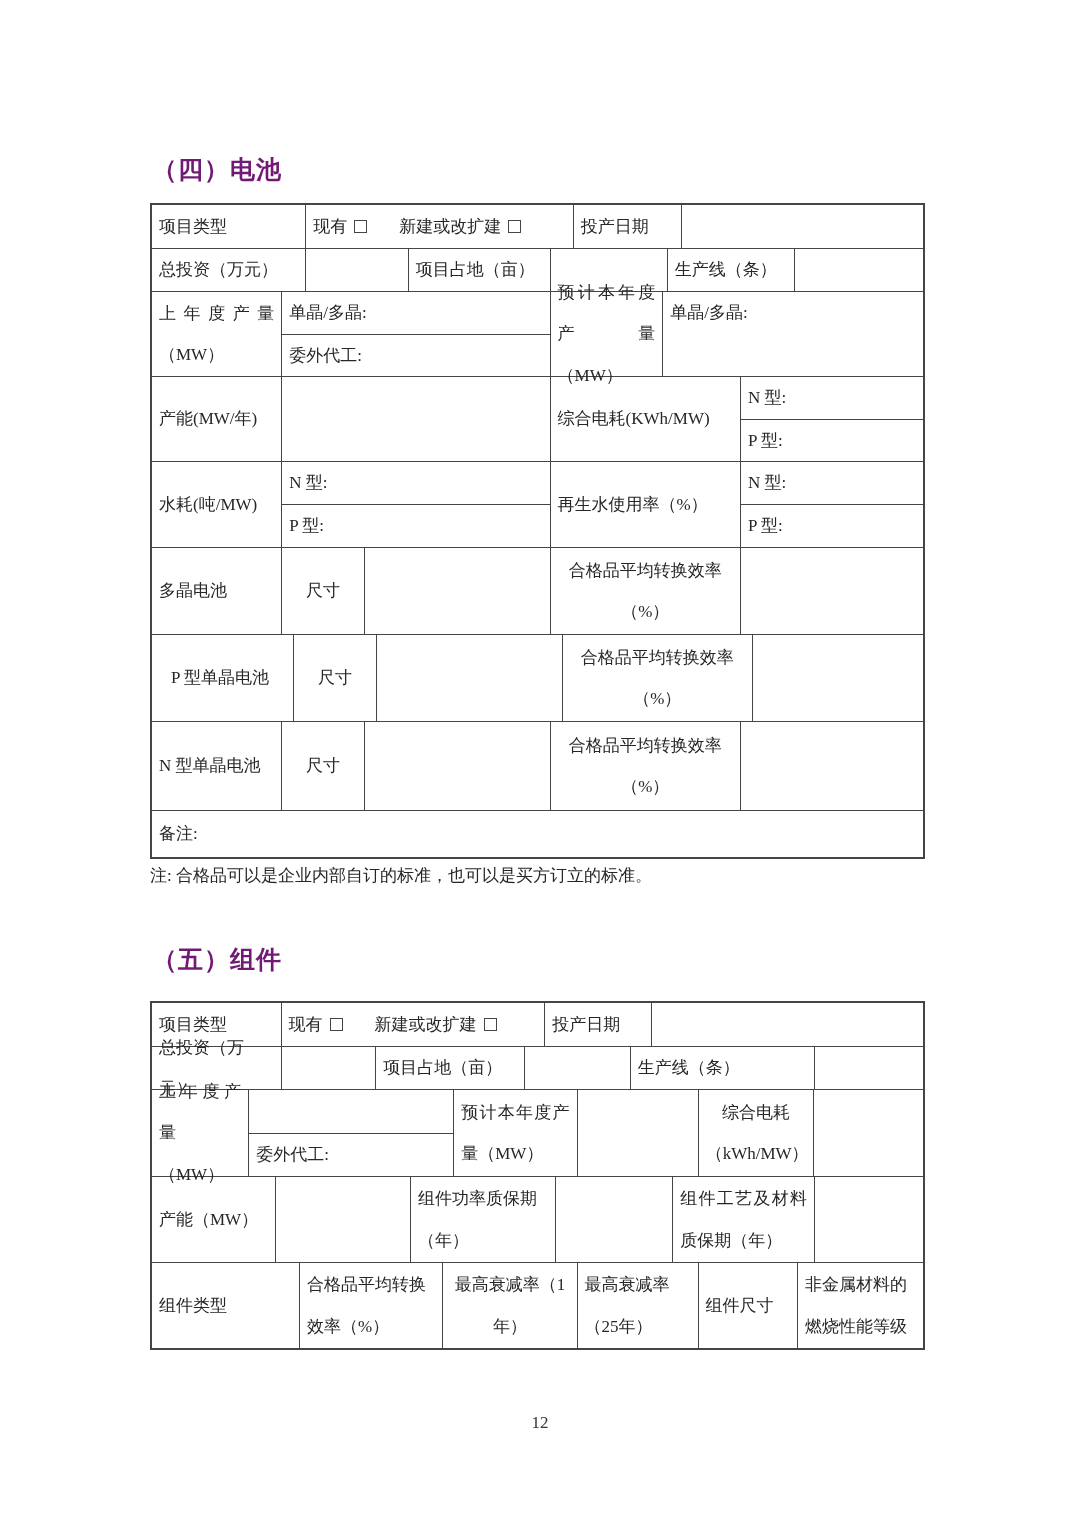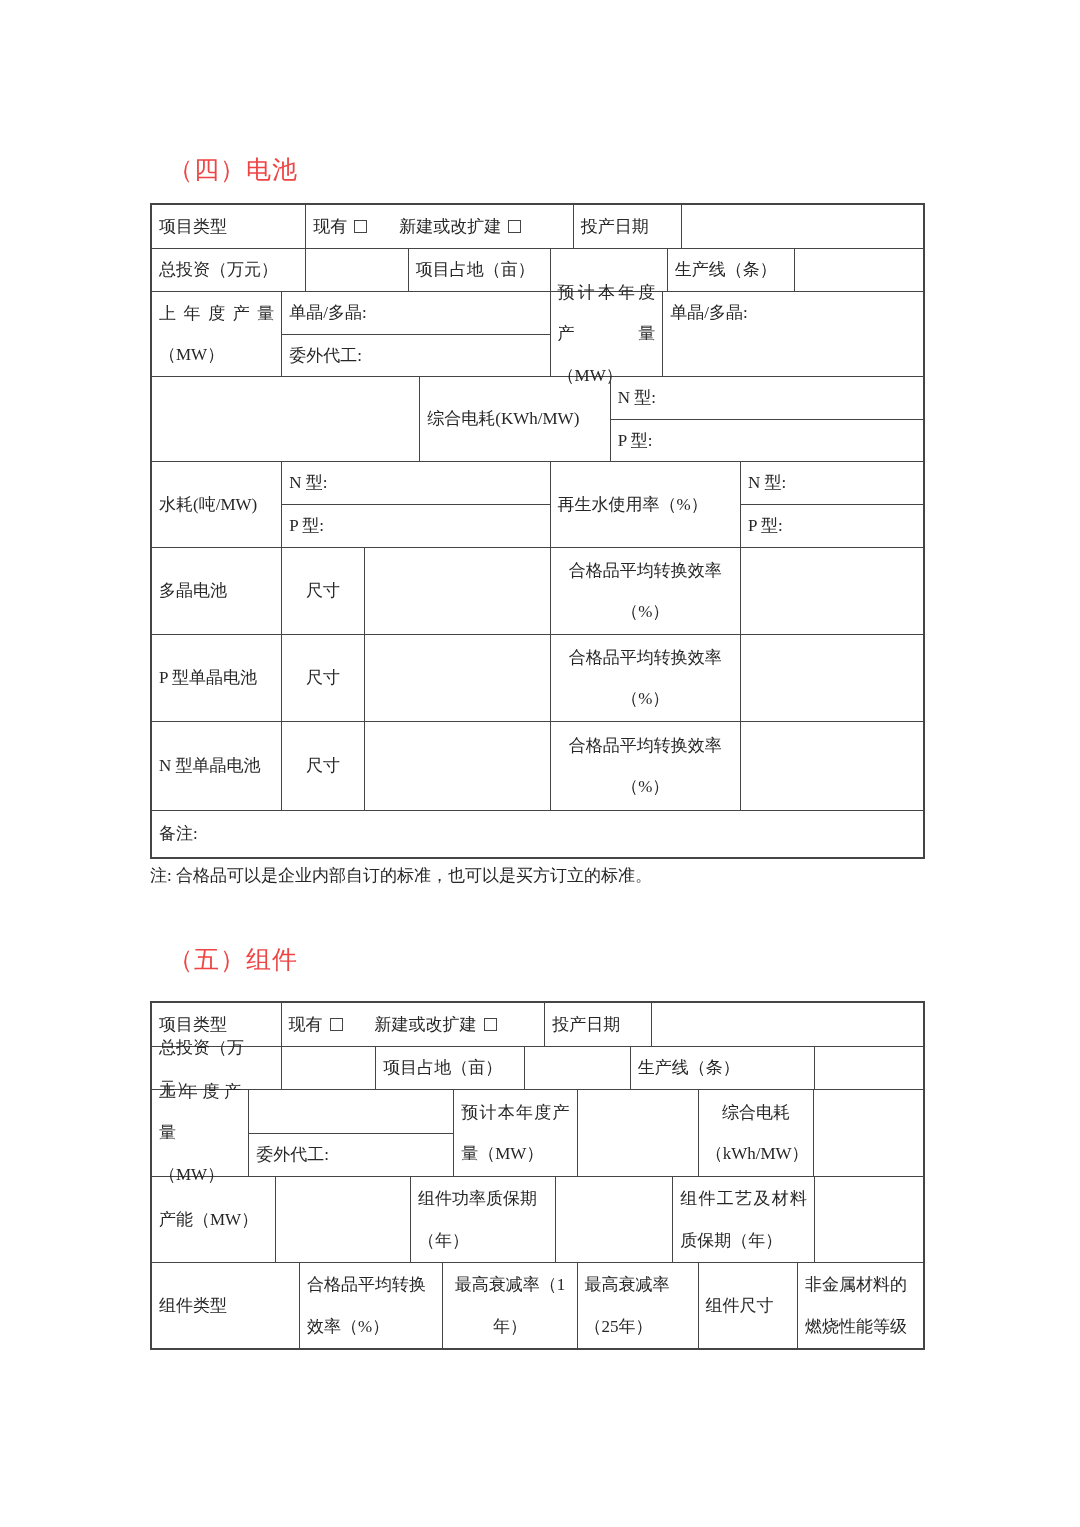--- a/index.html
+++ b/index.html
@@ -2,21 +2,21 @@
 <html><head>
 <meta charset="utf-8">
 <style>
   html,body{margin:0;padding:0;background:#ffffff;}
   .doc{
     position:relative;width:1080px;height:1527px;background:#fff;
     font-family:"Liberation Serif","DejaVu Serif",serif;
     color:#262626;font-size:17px;
   }
   .heading{
-    position:absolute;left:168px;font-weight:400;font-size:25px;color:#ef4444;
+    position:absolute;left:152px;font-weight:700;font-size:25px;color:#701a75;
     letter-spacing:1px;
   }
   .tbl{
     position:absolute;left:150px;width:775px;border:2px solid #454545;
     box-sizing:border-box;background:#fff;
   }
   .tbl *{box-sizing:border-box;}
   .tr{display:flex;width:100%;}
   .tr + .tr{border-top:1.5px solid #454545;}
   .td{
@@ -101,20 +101,23 @@
       </div>
       <div class="td justify" style="width:14.6%;">
           <span>预计本年度产量（MW）</span>
         </div>
       <div class="td top" style="flex:1;">
           <span>单晶/多晶:</span>
         </div>
     </div>
 
     <div class="tr" style="height:85px;">
+      <div class="td" style="width:16.9%;">
+          <span>产能(MW/年)</span>
+        </div>
       <div class="td" style="width:34.8%;">
           <span></span>
         </div>
       <div class="td" style="width:24.7%;">
           <span>综合电耗(KWh/MW)</span>
         </div>
       <div class="td split" style="flex:1;">
         <div class="sub">
             <span>N 型:</span>
           </div>
@@ -161,21 +164,21 @@
         </div>
       <div class="td center" style="width:24.7%;">
           <span>合格品平均转换效率（%）</span>
         </div>
       <div class="td" style="flex:1;">
           <span></span>
         </div>
     </div>
 
     <div class="tr" style="height:87px;">
-      <div class="td" style="width:16.9%;">
+      <div class="td" style="width:16.9%;margin-left:12px;">
           <span>P 型单晶电池</span>
         </div>
       <div class="td center" style="width:10.7%;">
           <span>尺寸</span>
         </div>
       <div class="td" style="width:24.1%;">
           <span></span>
         </div>
       <div class="td center" style="width:24.7%;">
           <span>合格品平均转换效率（%）</span>
@@ -316,14 +319,15 @@
         </div>
       <div class="td" style="width:12.9%;">
           <span>组件尺寸</span>
         </div>
       <div class="td" style="flex:1;">
           <span>非金属材料的燃烧性能等级</span>
         </div>
     </div>
   </div>
 
+  <div class="pagenum" style="top:1413px;">12</div>
 
 </div>
 
 </body></html>

